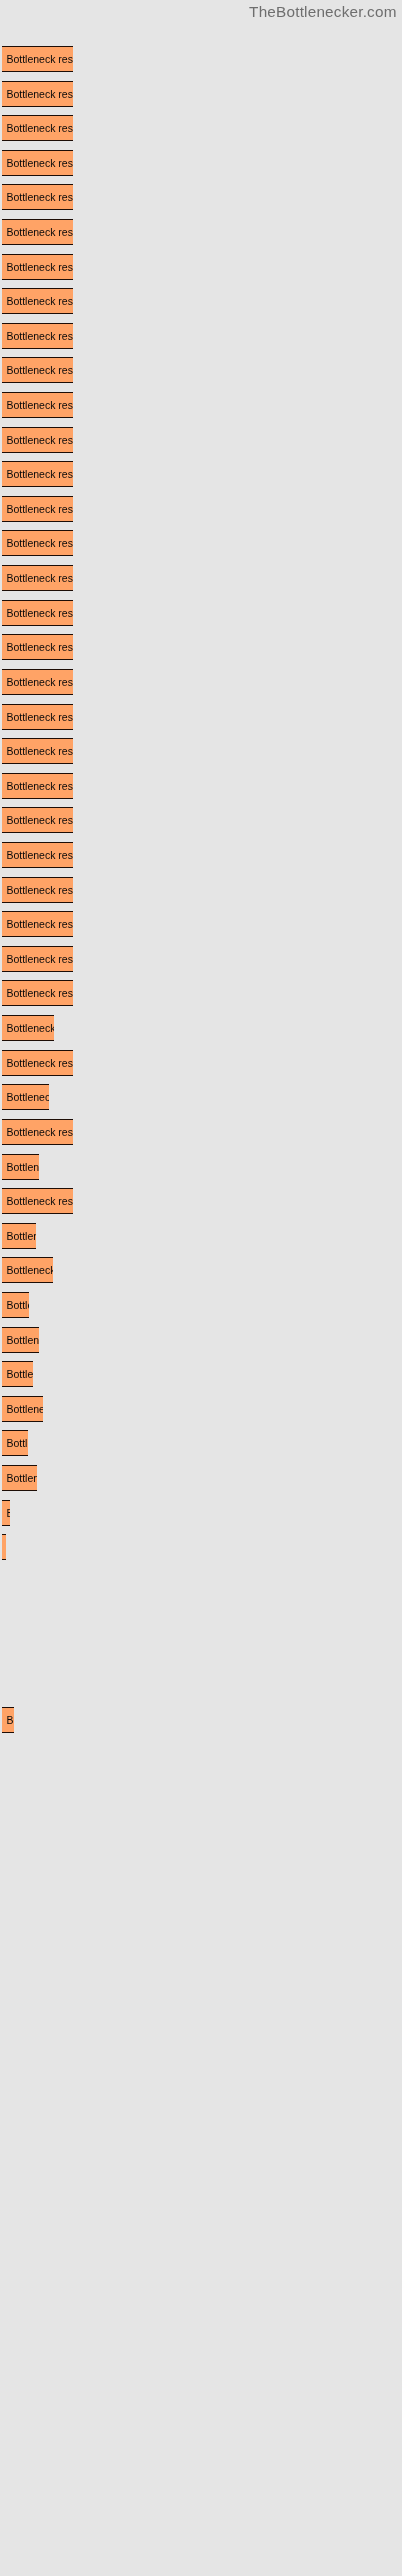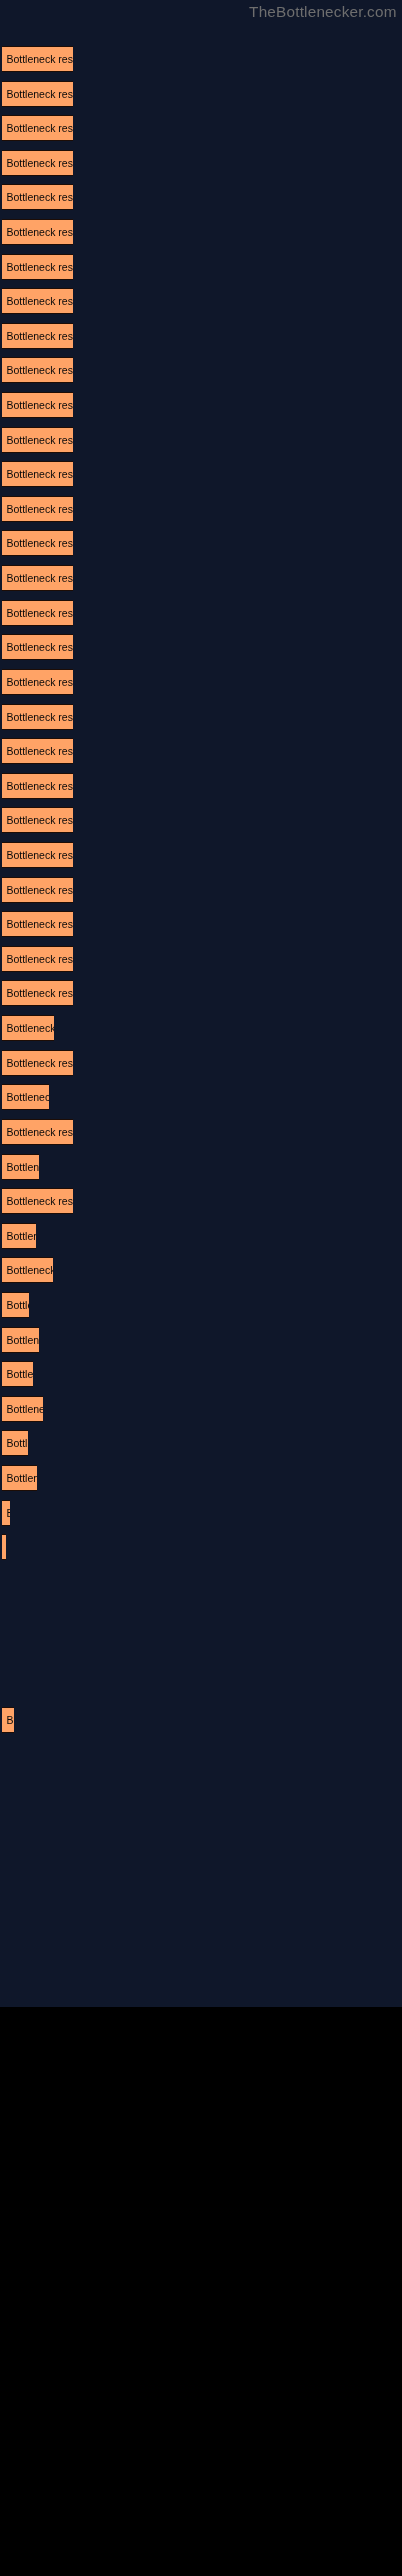--- a/index.html
+++ b/index.html
@@ -13,22 +13,22 @@
     position: relative;
     overflow: hidden;
     font-family: "Liberation Sans", sans-serif;
   }
 
   #page {
     position: absolute;
     left: 0;
     top: 0;
     width: 403px;
-    height: 2007px;
-    background: #0f172a;
+    height: 2576px;
+    background: #e5e5e5;
   }
 
   #site-title {
     position: absolute;
     right: 6.4px;
     top: 1.6px;
     font-family: "Liberation Sans", sans-serif;
     font-size: 15.3px;
     line-height: 19.3px;
     color: #6e6e6e;

